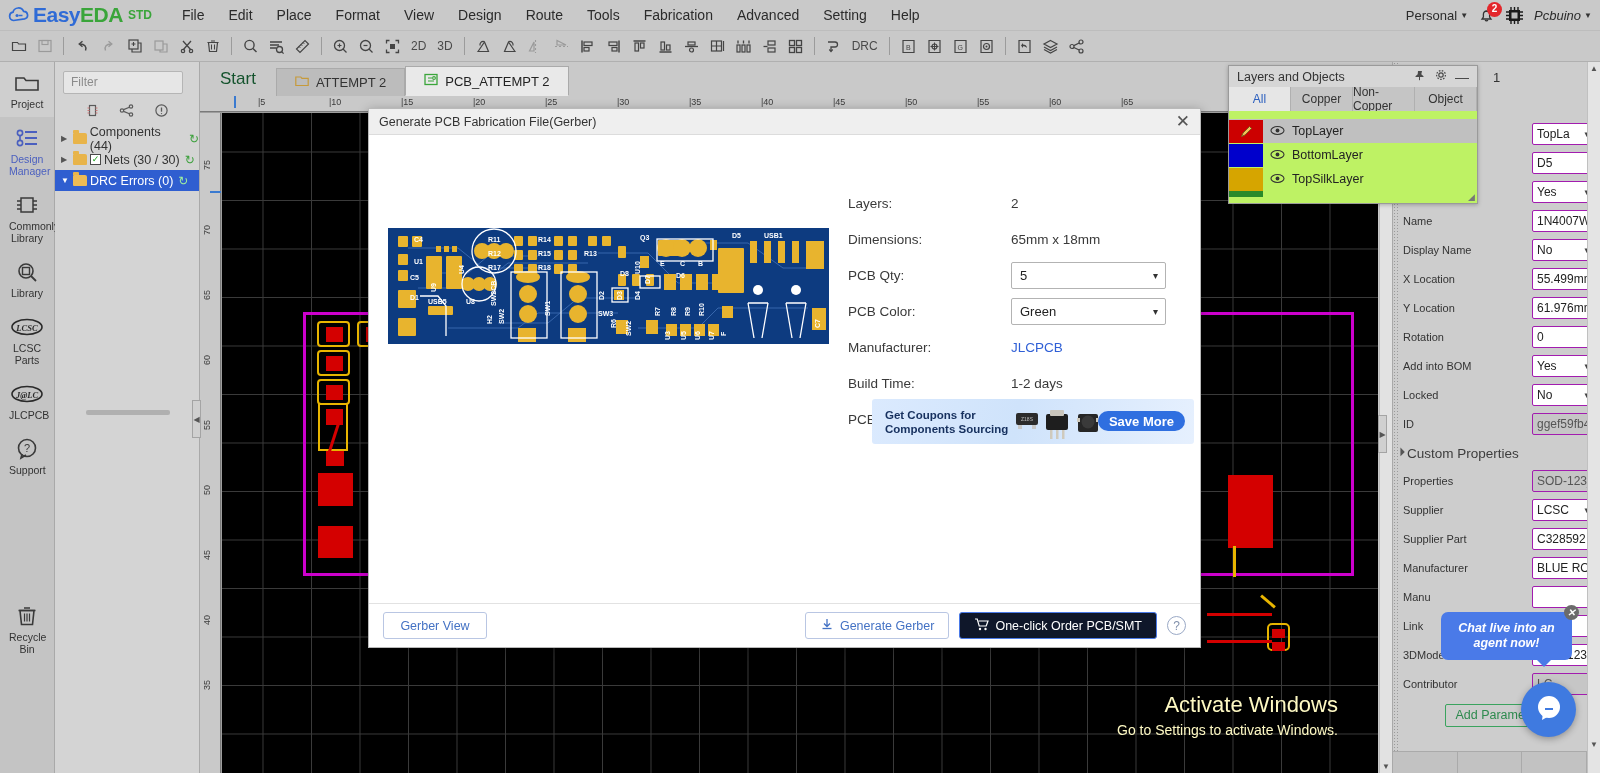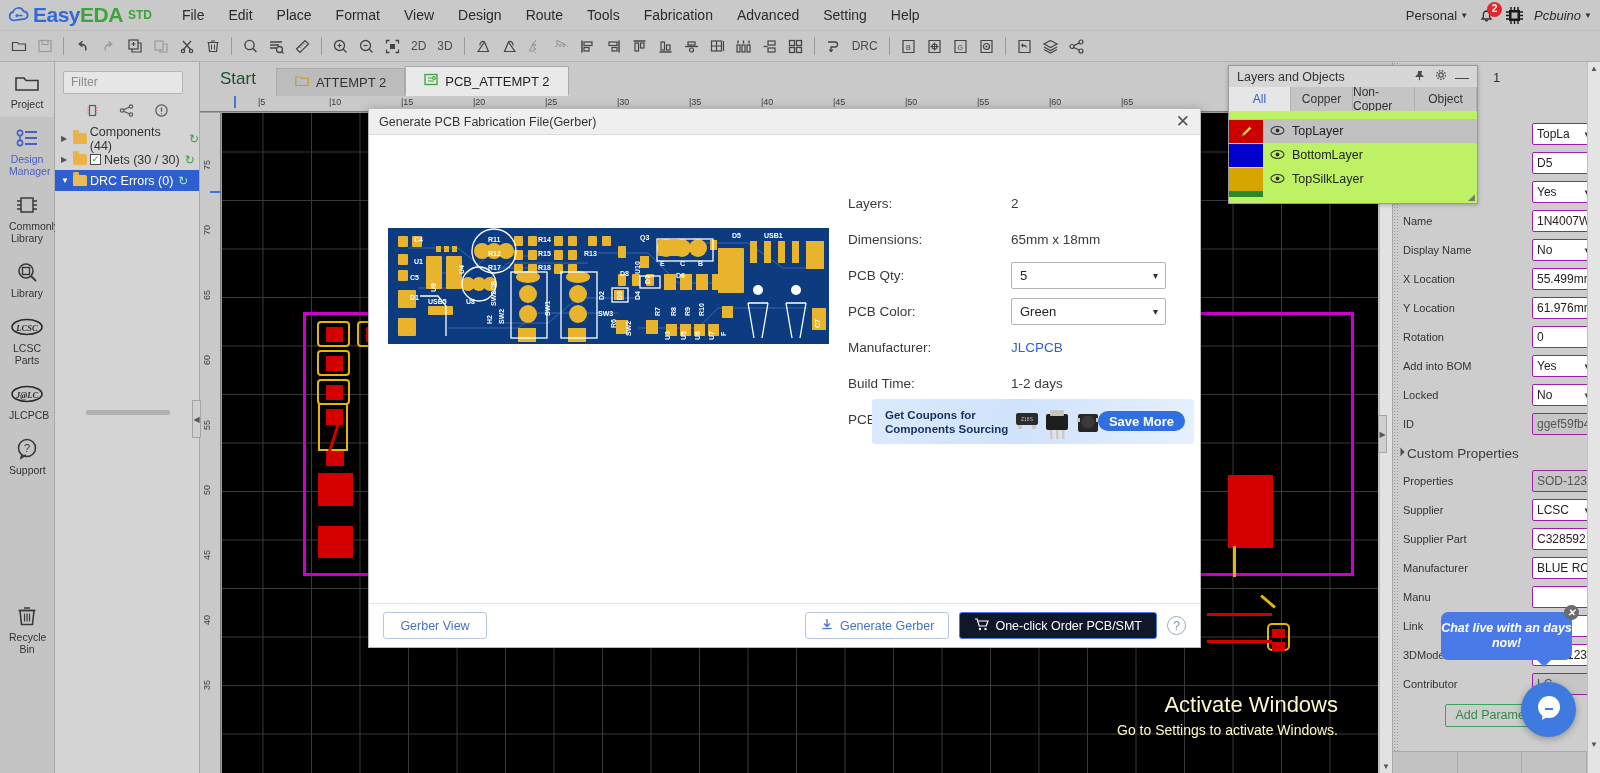--- a/index.html
+++ b/index.html
@@ -1194,21 +1194,21 @@
             <circle cx="6" cy="12" r="1.2" fill="#fff"></circle>
             <circle cx="11.5" cy="12" r="1.2" fill="#fff"></circle>
           </svg></span>
       <span>One-click Order PCB/SMT</span>
     </div>
     <div class="help-circ">?</div>
   </div>
 </div>
 
 <div class="chat-bubble">
-  <span>Chat live with an days now!</span>
+  <span>Chat live into an agent now!</span>
   <span class="chat-x">✕</span>
 </div>
 <div class="chat-fab">
   <span>
     <svg width="30" height="30" viewBox="0 0 30 30">
         <circle cx="15" cy="14" r="11" fill="#fff"></circle>
         <path d="M9 20 L8 27 L15 23" fill="#fff"></path>
         <path d="M11 16h8" stroke="#3f7ae0" stroke-width="2"></path>
       </svg>
   </span>

